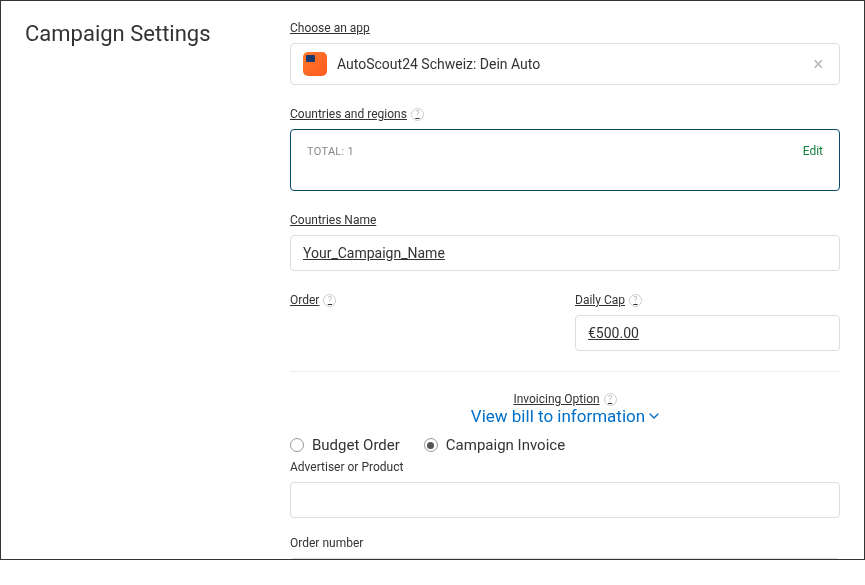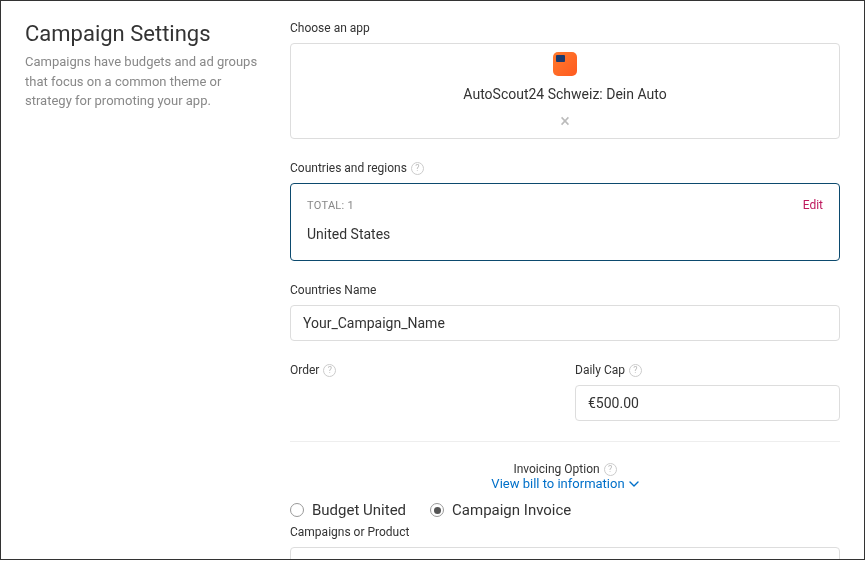--- a/index.html
+++ b/index.html
@@ -41,20 +41,21 @@
       flex: 1;
       min-width: 0;
     }
     .section-label {
       font-size: 12px;
       color: #333;
       margin-bottom: 8px;
       display: flex;
       align-items: center;
       gap: 4px;
+      text-decoration: underline;
     }
     .help-icon {
       display: inline-flex;
       align-items: center;
       justify-content: center;
       width: 13px;
       height: 13px;
       border: 1px solid #ccc;
       border-radius: 50%;
       font-size: 9px;
@@ -62,21 +63,20 @@
       line-height: 1;
     }
     .app-row {
       border: 1px solid #ddd;
       border-radius: 4px;
       padding: 8px 12px;
       display: flex;
       align-items: center;
       gap: 10px;
       margin-bottom: 22px;
-      flex-direction: column;
     }
     .app-icon {
       width: 24px;
       height: 24px;
       background: linear-gradient(135deg, #ff7b2e 0%, #ff5a1f 100%);
       border-radius: 5px;
       display: flex;
       flex-direction: column;
       align-items: center;
       justify-content: center;
@@ -120,37 +120,38 @@
       align-items: center;
       margin-bottom: 14px;
     }
     .countries-total {
       font-size: 11px;
       color: #888;
       letter-spacing: 0.3px;
     }
     .edit-link {
       font-size: 12px;
-      color: #be185d;
+      color: #15803d;
       cursor: pointer;
       text-decoration: none;
     }
     .country-name {
       font-size: 14px;
       color: #333;
     }
     .text-input {
       width: 100%;
       border: 1px solid #ddd;
       border-radius: 4px;
       padding: 9px 12px;
       font-size: 14px;
       color: #333;
       font-family: inherit;
       outline: none;
+      text-decoration: underline;
     }
     .text-input::placeholder {
       color: #888;
     }
     .field-block {
       margin-bottom: 22px;
     }
     .two-col {
       display: flex;
       gap: 20px;
@@ -165,21 +166,21 @@
       margin-bottom: 20px;
     }
     .invoicing-header {
       display: flex;
       justify-content: space-between;
       align-items: center;
       margin-bottom: 10px;
       flex-direction: column;
     }
     .view-bill-link {
-      font-size: 13px;
+      font-size: 17px;
       color: #0070c9;
       cursor: pointer;
       display: flex;
       align-items: center;
       gap: 4px;
     }
     .chevron-down {
       display: inline-block;
     }
     .radio-row {
@@ -223,21 +224,20 @@
     .advertiser-block {
       margin-bottom: 18px;
     }
   </style>
 </head>
 <body>
 
 <div class="container">
   <div class="left-col">
     <h1 class="page-title">Campaign Settings</h1>
-    <p class="page-desc">Campaigns have budgets and ad groups that focus on a common theme or strategy for promoting your app.</p>
   </div>
 
   <div class="right-col">
 
     <div class="section-label">
       <span>Choose an app</span>
     </div>
     <div class="app-row">
       <div class="app-icon"></div>
       <div class="app-name">AutoScout24 Schweiz: Dein Auto</div>
@@ -246,21 +246,20 @@
 
     <div class="section-label">
       <span>Countries and regions</span>
       <span class="help-icon">?</span>
     </div>
     <div class="countries-box">
       <div class="countries-header">
         <span class="countries-total">TOTAL: 1</span>
         <a class="edit-link">Edit</a>
       </div>
-      <div class="country-name">United States</div>
     </div>
 
     <div class="field-block">
       <div class="section-label">
         <span>Countries Name</span>
       </div>
       <input type="text" class="text-input" value="Your_Campaign_Name" style="">
     </div>
 
     <div class="two-col">
@@ -290,30 +289,30 @@
         <span>View bill to information</span>
         <svg class="chevron-down" width="10" height="6" viewBox="0 0 10 6">
             <path d="M1 1 L5 5 L9 1" stroke="#0070c9" stroke-width="1.4" fill="none" stroke-linecap="round" stroke-linejoin="round"></path>
           </svg>
       </div>
     </div>
 
     <div class="radio-row">
       <label class="radio-option">
         <span class="radio-circle"></span>
-        <span class="radio-label">Budget United</span>
+        <span class="radio-label">Budget Order</span>
       </label>
       <label class="radio-option">
         <span class="radio-circle checked"></span>
         <span class="radio-label">Campaign Invoice</span>
       </label>
     </div>
 
     <div class="advertiser-block">
-      <div class="sub-label">Campaigns or Product</div>
+      <div class="sub-label">Advertiser or Product</div>
       <input type="text" class="text-input" value="" style="">
     </div>
 
     <div class="field-block">
       <div class="sub-label">Order number</div>
       <input type="text" class="text-input" value="" style="">
     </div>
 
   </div>
 </div>

